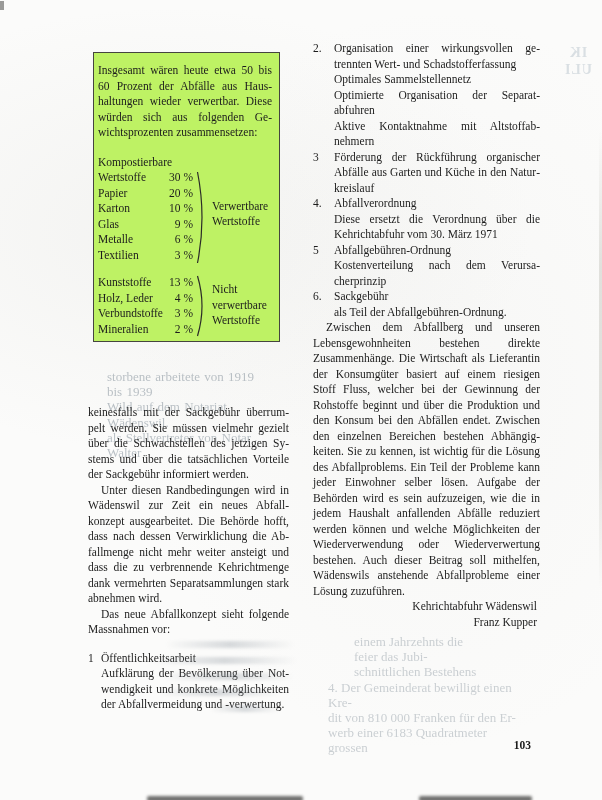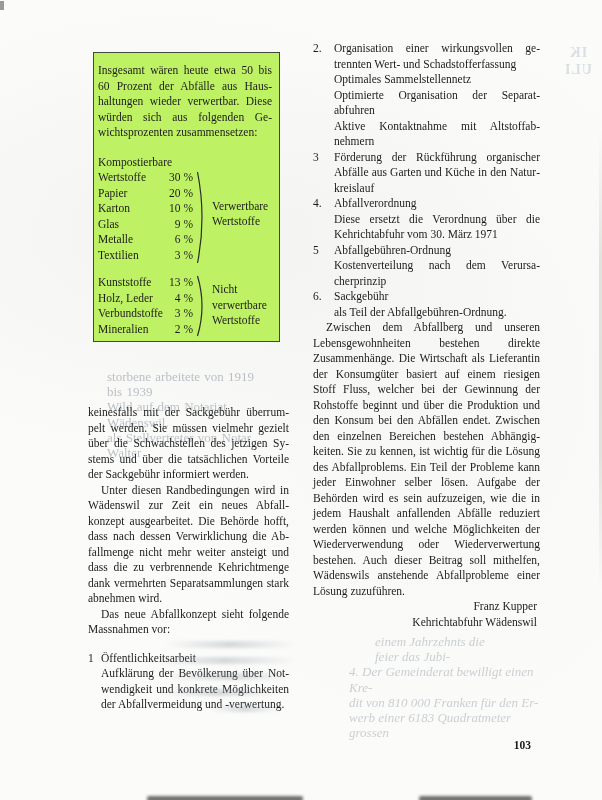--- a/index.html
+++ b/index.html
@@ -48,21 +48,21 @@
   .li .it{flex:1;min-width:0;text-align:justify;}
   .list-left{margin-top:13px;}
   .bigpara{margin-top:15px;}
   .signature{text-align:right;padding-right:3px;}
 
   .page-number{position:absolute;top:738px;right:71px;font-size:11.5px;line-height:14px;font-weight:bold;}
 
   
   .ghost{position:absolute;color:#8f9aa3;filter:blur(.5px);font-size:13px;line-height:15.2px;}
   .ghost-under-box{left:107px;top:369px;width:162px;opacity:.6;word-spacing:1px;}
-  .ghost-lower-right{left:349px;top:634px;width:200px;opacity:.45;font-style:italic;}
+  .ghost-lower-right{left:328px;top:634px;width:200px;opacity:.45;}
   .ghost-lower-right .gshift{margin-left:26px;}
   .ghost-top-right{left:556px;top:44px;width:44px;opacity:.5;color:#b9c4cd;
     font-weight:bold;font-size:14px;line-height:17px;letter-spacing:1px;text-align:center;
     transform:scaleX(-1);filter:blur(.4px);}
   .smudge{position:absolute;height:7px;border-radius:3px;opacity:.5;filter:blur(1.6px);
     background:linear-gradient(90deg, rgba(160,168,175,0), rgba(148,156,164,.7), rgba(160,168,175,0));}
   .edge-mark{position:absolute;bottom:-2px;height:6px;background:#4e4e4c;filter:blur(1.6px);opacity:.8;border-radius:2px;}
 </style>
 </head>
 <body>
@@ -192,27 +192,28 @@
       </div>
     </div>
     <div class="li">
       <span class="num">6.</span>
       <div class="it">
         <div>Sackgebühr</div>
         <div>als Teil der Abfallgebühren-Ordnung.</div>
       </div>
     </div>
     <p class="indent bigpara">Zwischen dem Abfallberg und unse­ren Lebens­gewohnheiten bestehen direkte Zusammen­hänge. Die Wirtschaft als Lie­ferantin der Konsum­güter basiert auf einem riesigen Stoff Fluss, welcher bei der Gewinnung der Rohstoffe beginnt und über die Produktion und den Konsum bei den Abfällen endet. Zwischen den einzel­nen Bereichen bestehen Abhängig­keiten. Sie zu kennen, ist wichtig für die Lösung des Abfall­problems. Ein Teil der Probleme kann jeder Einwohner selber lösen. Aufga­be der Behörden wird es sein aufzuzeigen, wie die in jedem Haushalt anfal­lenden Ab­fälle reduziert werden können und welche Möglich­keiten der Wieder­verwendung oder Wieder­verwertung bestehen. Auch dieser Beitrag soll mithelfen, Wädenswils anstehende Abfall­probleme einer Lösung zuzuführen.</p>
+    <div class="signature">Kehrichtabfuhr Wädenswil</div>
     <div class="signature">Franz Kupper</div>
-    <div class="signature">Kehrichtabfuhr Wädenswil</div>
   </div>
 
   <div class="ghost ghost-lower-right">
     <div class="gshift">einem Jahrzehnts die</div>
     <div class="gshift">feier das Jubi-</div>
+    <div class="gshift">schnittlichen Bestehens</div>
     <div>4. Der Gemeinderat bewilligt einen Kre-</div>
     <div>dit von 810 000 Franken für den Er-</div>
     <div>werb einer 6183 Quadratmeter grossen</div>
   </div>
 
   <div class="smudge" style="left:165px;top:641px;width:130px;"></div>
   <div class="smudge" style="left:152px;top:657px;width:145px;"></div>
   <div class="smudge" style="left:162px;top:673px;width:132px;"></div>
   <div class="smudge" style="left:158px;top:689px;width:122px;"></div>
   <div class="smudge" style="left:210px;top:705px;width:70px;"></div>

